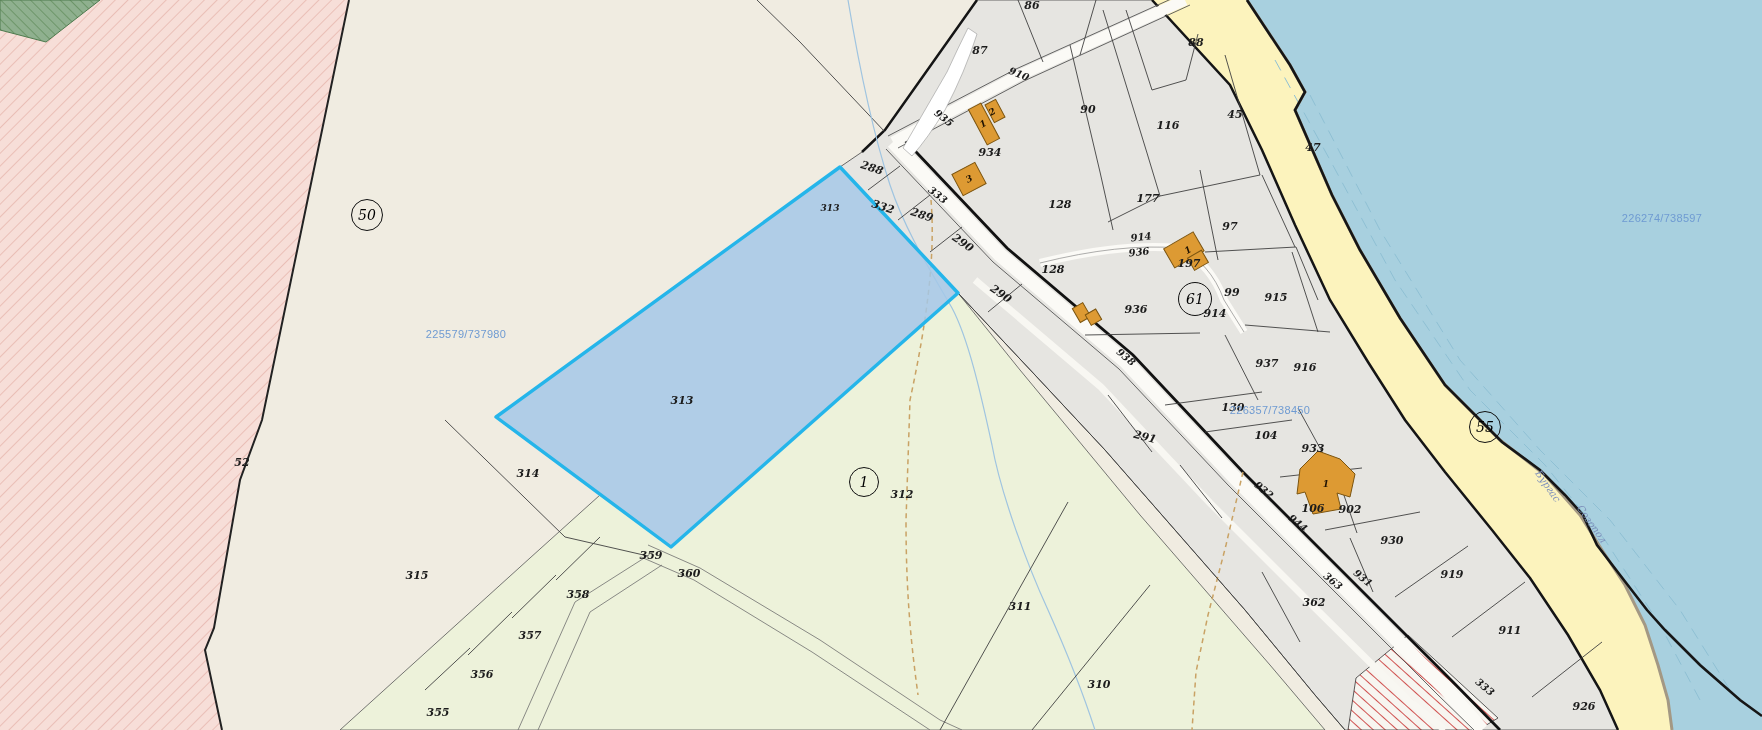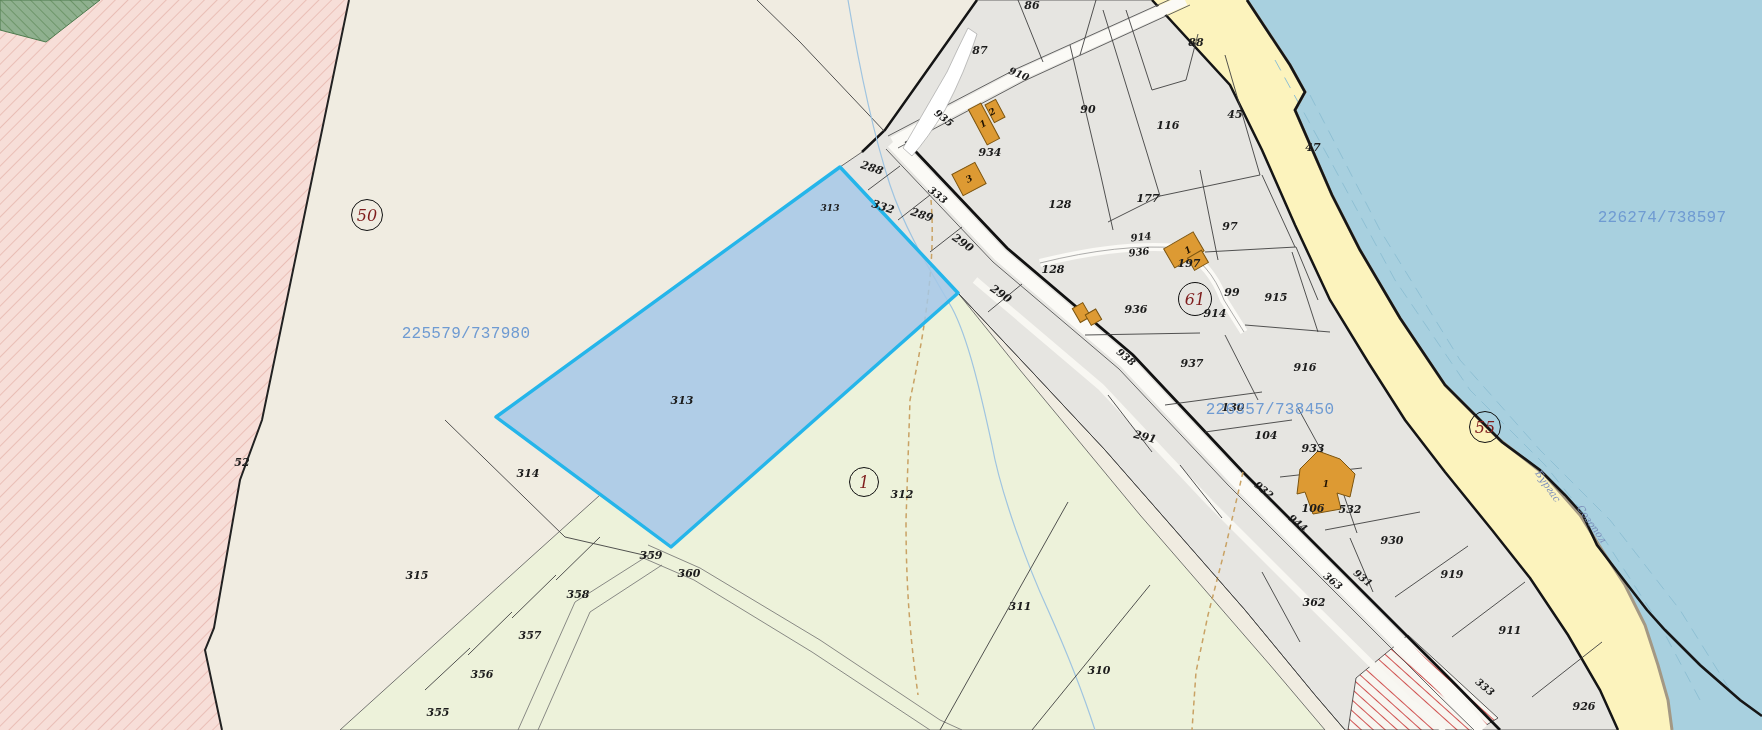--- a/index.html
+++ b/index.html
@@ -4,26 +4,26 @@
 <style>
   html,body{margin:0;padding:0;background:#ddd;}
   #map{position:relative;width:1762px;height:730px;overflow:hidden;background:#f0ece1;
        font-family:"DejaVu Serif","Liberation Serif",serif;}
   #map svg{position:absolute;left:0;top:0;}
   #label-layer{position:absolute;left:0;top:0;width:100%;height:100%;pointer-events:none;}
   .lbl{position:absolute;white-space:nowrap;font-style:italic;color:#1c1c1c;}
   .plabel{font-size:11px;font-weight:700;}
   .rlabel{font-size:10px;font-weight:700;}
   .blabel{font-size:9px;font-weight:700;color:#231503;}
-  .clabel{font-family:Liberation Mono, monospace;font-style:normal;font-size:16px;
+  .clabel{font-family:Liberation Sans, sans-serif;font-style:normal;font-size:11px;
           color:#6f9bd2;letter-spacing:.3px;}
   .mlabel{font-size:10px;color:#7d8fbb;font-weight:400;}
   .circle{position:absolute;border:1.4px solid #111;border-radius:50%;
           display:flex;align-items:center;justify-content:center;
-          font-style:italic;font-size:16px;font-weight:500;color:#7f1d1d;background:transparent;}
+          font-style:italic;font-size:14px;font-weight:500;color:#000000;background:transparent;}
 </style>
 </head>
 <body>
 
 <div id="map">
 <svg viewBox="0 0 1762 730" width="1762" height="730">
   <defs>
     <pattern id="pinkHatch" patternUnits="userSpaceOnUse" width="9" height="9" patternTransform="rotate(45)">
       <rect width="9" height="9" fill="#f7ded8"></rect>
       <line x1="0" y1="0" x2="0" y2="9" stroke="#eabfb7" stroke-width="2"></line>
@@ -164,26 +164,26 @@
       <div class="lbl plabel" style="left: 1148px; top: 198px; transform: translate(-50%, -50%) rotate(0deg);">177</div>
       <div class="lbl plabel" style="left: 1230px; top: 226px; transform: translate(-50%, -50%) rotate(0deg);">97</div>
       <div class="lbl plabel" style="left: 990px; top: 152px; transform: translate(-50%, -50%) rotate(0deg);">934</div>
       <div class="lbl plabel" style="left: 1232px; top: 292px; transform: translate(-50%, -50%) rotate(0deg);">99</div>
       <div class="lbl plabel" style="left: 1053px; top: 269px; transform: translate(-50%, -50%) rotate(0deg);">128</div>
       <div class="lbl plabel" style="left: 1189px; top: 263px; transform: translate(-50%, -50%) rotate(0deg);">197</div>
       <div class="lbl plabel" style="left: 1276px; top: 297px; transform: translate(-50%, -50%) rotate(0deg);">915</div>
       <div class="lbl plabel" style="left: 1136px; top: 309px; transform: translate(-50%, -50%) rotate(0deg);">936</div>
       <div class="lbl plabel" style="left: 1215px; top: 313px; transform: translate(-50%, -50%) rotate(0deg);">914</div>
       <div class="lbl plabel" style="left: 1305px; top: 367px; transform: translate(-50%, -50%) rotate(0deg);">916</div>
-      <div class="lbl plabel" style="left: 1192px; top: 363px; transform: translate(-50%, -50%) rotate(0deg);">937</div>
+      <div class="lbl plabel" style="left: 1267px; top: 363px; transform: translate(-50%, -50%) rotate(0deg);">937</div>
       <div class="lbl plabel" style="left: 1233px; top: 407px; transform: translate(-50%, -50%) rotate(0deg);">130</div>
       <div class="lbl plabel" style="left: 1266px; top: 435px; transform: translate(-50%, -50%) rotate(0deg);">104</div>
       <div class="lbl plabel" style="left: 1313px; top: 448px; transform: translate(-50%, -50%) rotate(0deg);">933</div>
       <div class="lbl plabel" style="left: 1313px; top: 508px; transform: translate(-50%, -50%) rotate(0deg);">106</div>
-      <div class="lbl plabel" style="left: 1350px; top: 509px; transform: translate(-50%, -50%) rotate(0deg);">532</div>
+      <div class="lbl plabel" style="left: 1350px; top: 509px; transform: translate(-50%, -50%) rotate(0deg);">902</div>
       <div class="lbl plabel" style="left: 1392px; top: 540px; transform: translate(-50%, -50%) rotate(0deg);">930</div>
       <div class="lbl plabel" style="left: 1452px; top: 574px; transform: translate(-50%, -50%) rotate(0deg);">919</div>
       <div class="lbl plabel" style="left: 1510px; top: 630px; transform: translate(-50%, -50%) rotate(0deg);">911</div>
       <div class="lbl plabel" style="left: 1584px; top: 706px; transform: translate(-50%, -50%) rotate(0deg); font-style: italic;">926</div>
       <div class="lbl plabel" style="left: 1314px; top: 602px; transform: translate(-50%, -50%) rotate(0deg);">362</div>
       <div class="lbl plabel" style="left: 1145px; top: 437px; transform: translate(-50%, -50%) rotate(15deg);">291</div>
       <div class="lbl plabel" style="left: 872px; top: 168px; transform: translate(-50%, -50%) rotate(18deg);">288</div>
       <div class="lbl plabel" style="left: 883px; top: 207px; transform: translate(-50%, -50%) rotate(18deg);">332</div>
       <div class="lbl plabel" style="left: 922px; top: 215px; transform: translate(-50%, -50%) rotate(18deg);">289</div>
       <div class="lbl plabel" style="left: 963px; top: 243px; transform: translate(-50%, -50%) rotate(35deg);">290</div>
@@ -194,21 +194,21 @@
       <div class="lbl plabel" style="left: 417px; top: 575px; transform: translate(-50%, -50%) rotate(0deg);">315</div>
       <div class="lbl plabel" style="left: 242px; top: 462px; transform: translate(-50%, -50%) rotate(0deg);">52</div>
       <div class="lbl plabel" style="left: 438px; top: 712px; transform: translate(-50%, -50%) rotate(0deg);">355</div>
       <div class="lbl plabel" style="left: 482px; top: 674px; transform: translate(-50%, -50%) rotate(0deg);">356</div>
       <div class="lbl plabel" style="left: 530px; top: 635px; transform: translate(-50%, -50%) rotate(0deg);">357</div>
       <div class="lbl plabel" style="left: 578px; top: 594px; transform: translate(-50%, -50%) rotate(0deg);">358</div>
       <div class="lbl plabel" style="left: 651px; top: 555px; transform: translate(-50%, -50%) rotate(0deg);">359</div>
       <div class="lbl plabel" style="left: 689px; top: 573px; transform: translate(-50%, -50%) rotate(0deg);">360</div>
       <div class="lbl plabel" style="left: 902px; top: 494px; transform: translate(-50%, -50%) rotate(0deg);">312</div>
       <div class="lbl plabel" style="left: 1020px; top: 606px; transform: translate(-50%, -50%) rotate(0deg);">311</div>
-      <div class="lbl plabel" style="left: 1099px; top: 670px; transform: translate(-50%, -50%) rotate(0deg);">310</div>
+      <div class="lbl plabel" style="left: 1099px; top: 684px; transform: translate(-50%, -50%) rotate(0deg);">310</div>
       <div class="lbl rlabel" style="left: 1019px; top: 74px; transform: translate(-50%, -50%) rotate(22deg);">910</div>
       <div class="lbl rlabel" style="left: 944px; top: 118px; transform: translate(-50%, -50%) rotate(38deg);">935</div>
       <div class="lbl rlabel" style="left: 938px; top: 195px; transform: translate(-50%, -50%) rotate(38deg);">333</div>
       <div class="lbl rlabel" style="left: 1126px; top: 357px; transform: translate(-50%, -50%) rotate(40deg);">938</div>
       <div class="lbl rlabel" style="left: 1141px; top: 237px; transform: translate(-50%, -50%) rotate(-6deg);">914</div>
       <div class="lbl rlabel" style="left: 1139px; top: 252px; transform: translate(-50%, -50%) rotate(-6deg);">936</div>
       <div class="lbl rlabel" style="left: 1264px; top: 490px; transform: translate(-50%, -50%) rotate(40deg);">932</div>
       <div class="lbl rlabel" style="left: 1298px; top: 523px; transform: translate(-50%, -50%) rotate(40deg);">944</div>
       <div class="lbl rlabel" style="left: 1333px; top: 581px; transform: translate(-50%, -50%) rotate(40deg);">363</div>
       <div class="lbl rlabel" style="left: 1363px; top: 578px; transform: translate(-50%, -50%) rotate(40deg);">931</div>

